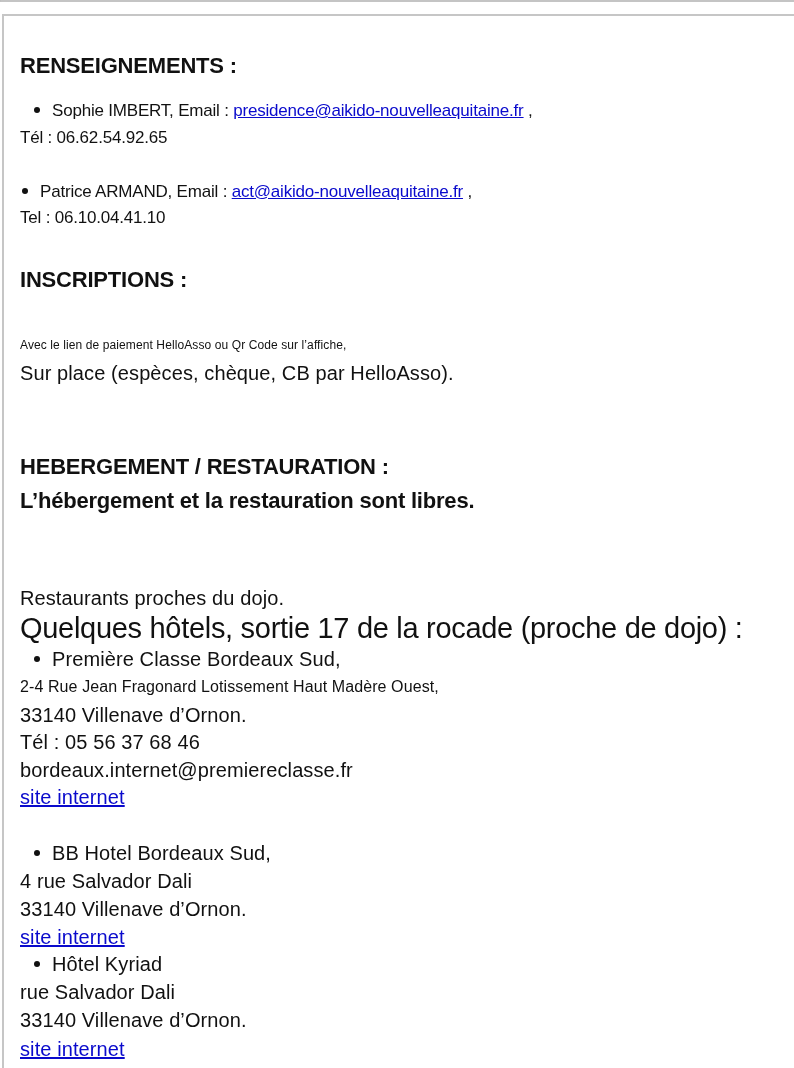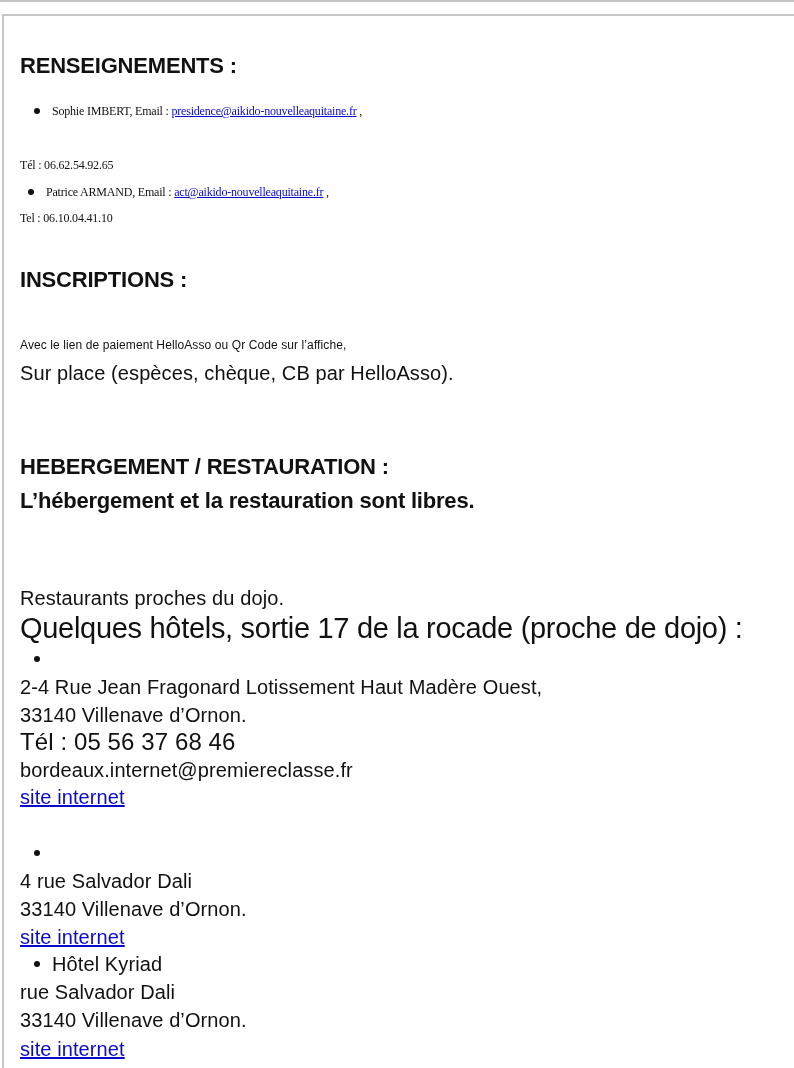--- a/index.html
+++ b/index.html
@@ -64,66 +64,66 @@
       border-radius: 50%;
       background: #111;
       margin: 0 12px 3px 16px;
       vertical-align: middle;
     }
     a {
       color: #0a0acc;
       text-decoration: underline;
     }
     .sans-alt {
-      font-family: Liberation Serif, serif;
-      font-size: 12px;
+      font-family: Liberation Sans, sans-serif;
+      font-size: 17px;
       letter-spacing: -0.2px;
     }
   </style>
 </head>
 <body>
 
 <div class="top-box"></div>
 <div class="main-box"></div>
 
 <div class="line h" style="top:36px;margin-top:18px;">RENSEIGNEMENTS :</div>
 
 <div class="line sans-alt" style="top:99px; left:18px;">
   <span class="bullet"></span><span>Sophie IMBERT, Email : </span><a href="#">presidence@aikido-nouvelleaquitaine.fr</a><span> ,</span>
 </div>
-<div class="line sans-alt" style="top:126px;margin-top:27px;">Tél : 06.62.54.92.65</div>
+<div class="line sans-alt" style="top:126px;">Tél : 06.62.54.92.65</div>
 
-<div class="line sans-alt" style="top:180px; left:12px;">
+<div class="line sans-alt" style="top:180px; left:6px;">
   <span class="bullet"></span><span>Patrice ARMAND, Email : </span><a href="#">act@aikido-nouvelleaquitaine.fr</a><span> ,</span>
 </div>
 <div class="line sans-alt" style="top:206px;">Tel : 06.10.04.41.10</div>
 
 <div class="line h" style="top:268px;">INSCRIPTIONS :</div>
 <div class="line" style="top:333px; font-size:12px;">Avec le lien de paiement HelloAsso ou Qr Code sur l’affiche,</div>
 <div class="line" style="top:361px; font-size:20px;">Sur place (espèces, chèque, CB par HelloAsso).</div>
 
 <div class="line h" style="top:455px;">HEBERGEMENT / RESTAURATION :</div>
 <div class="line h" style="top:489px;text-align:right;">L’hébergement et la restauration sont libres.</div>
 <div class="line" style="top:554px; font-size:20px;margin-top:32px;">Restaurants proches du dojo.</div>
 
 <div class="line h-lg" style="top:616px;">Quelques hôtels, sortie 17 de la rocade (proche de dojo) :</div>
 
 <div class="line" style="top:647px; left:18px; font-size:20px;">
-  <span class="bullet"></span>
+  <span class="bullet"></span><span>Première Classe Bordeaux Sud,</span>
 </div>
-<div class="line" style="top:675px; font-size:20px;">2-4 Rue Jean Fragonard Lotissement Haut Madère Ouest,</div>
+<div class="line" style="top:675px; font-size:16px;">2-4 Rue Jean Fragonard Lotissement Haut Madère Ouest,</div>
 <div class="line" style="top:703px; font-size:20px;">33140 Villenave d’Ornon.</div>
-<div class="line" style="top:730px; font-size:24px;text-align:center;">Tél : 05 56 37 68 46</div>
+<div class="line" style="top:730px; font-size:20px;text-align:center;">Tél : 05 56 37 68 46</div>
 <div class="line" style="top:758px; font-size:20px;">bordeaux.internet@premiereclasse.fr</div>
 <div class="line" style="top:785px; font-size:20px;">
   <a href="#">site internet</a>
 </div>
 
 <div class="line" style="top:841px; left:18px; font-size:20px;">
-  <span class="bullet"></span>
+  <span class="bullet"></span><span>BB Hotel Bordeaux Sud,</span>
 </div>
 <div class="line" style="top:869px; font-size:20px;">4 rue Salvador Dali</div>
 <div class="line" style="top:897px; font-size:20px;">33140 Villenave d’Ornon.</div>
 <div class="line" style="top:925px; font-size:20px;">
   <a href="#">site internet</a>
 </div>
 
 <div class="line" style="top:952px; left:18px; font-size:20px;">
   <span class="bullet"></span><span>Hôtel Kyriad</span>
 </div>

